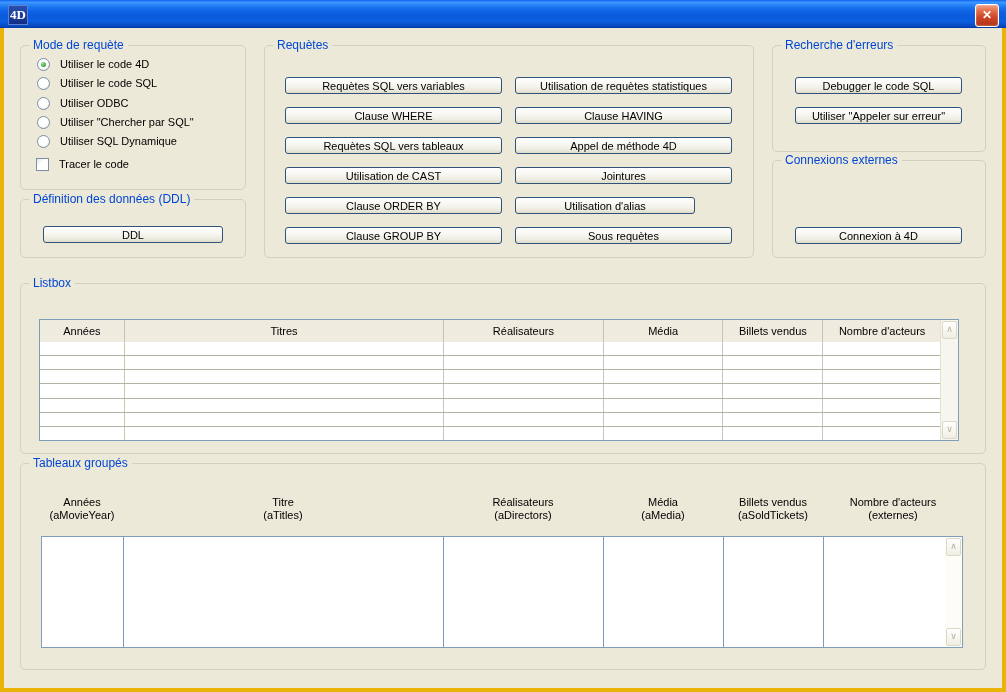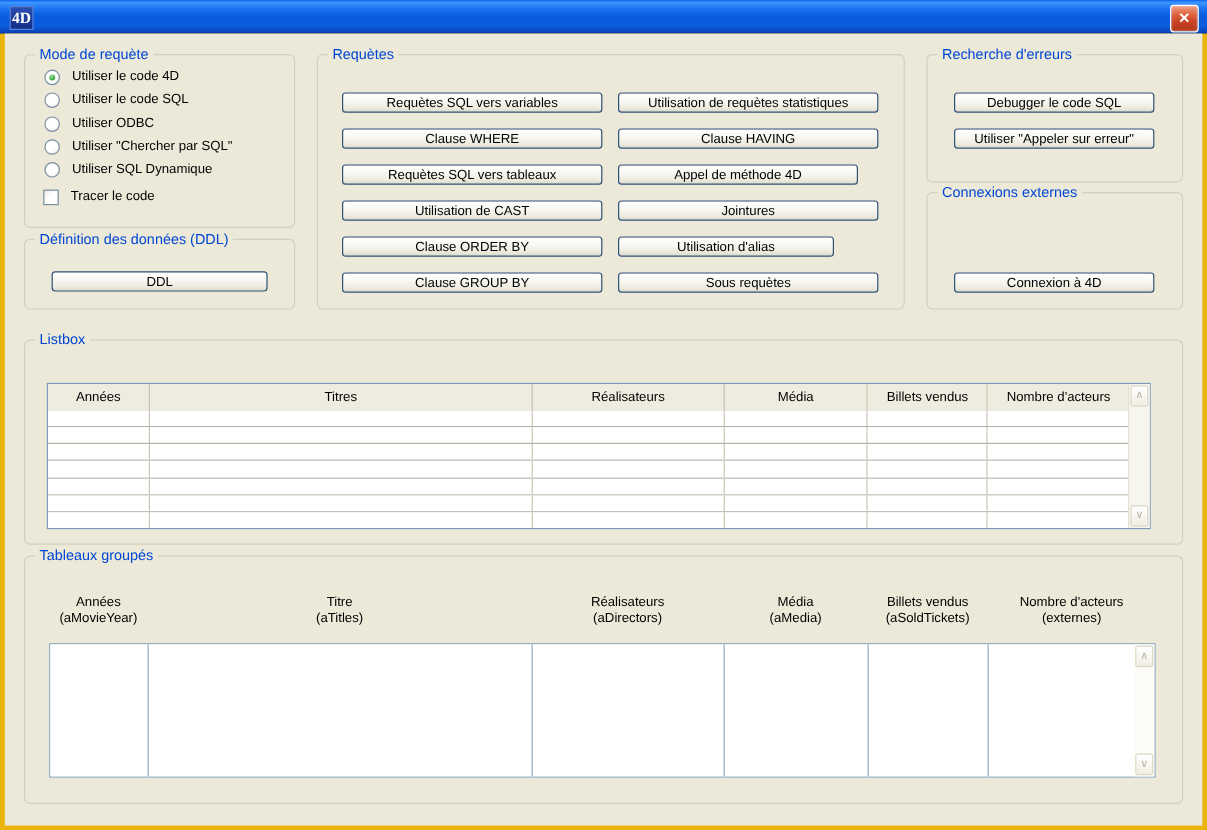--- a/index.html
+++ b/index.html
@@ -149,21 +149,21 @@
     <div class="group" style="left:260px;top:17px;width:488px;height:211px;">
       <span class="gtitle">Requètes</span>
       <button class="xpbtn" style="left:20px;top:31px;width:217px;">Requètes SQL vers variables</button>
       <button class="xpbtn" style="left:20px;top:61px;width:217px;">Clause WHERE</button>
       <button class="xpbtn" style="left:20px;top:91px;width:217px;">Requètes SQL vers tableaux</button>
       <button class="xpbtn" style="left:20px;top:121px;width:217px;">Utilisation de CAST</button>
       <button class="xpbtn" style="left:20px;top:151px;width:217px;">Clause ORDER BY</button>
       <button class="xpbtn" style="left:20px;top:181px;width:217px;">Clause GROUP BY</button>
       <button class="xpbtn" style="left:250px;top:31px;width:217px;">Utilisation de requètes statistiques</button>
       <button class="xpbtn" style="left:250px;top:61px;width:217px;">Clause HAVING</button>
-      <button class="xpbtn" style="left:250px;top:91px;width:200px;">Appel de méthode 4D</button>
+      <button class="xpbtn" style="left:250px;top:91px;width:217px;">Appel de méthode 4D</button>
       <button class="xpbtn" style="left:250px;top:121px;width:217px;">Jointures</button>
       <button class="xpbtn" style="left:250px;top:151px;width:180px;">Utilisation d'alias</button>
       <button class="xpbtn" style="left:250px;top:181px;width:217px;">Sous requètes</button>
     </div>
 
     <div class="group" style="left:768px;top:17px;width:212px;height:105px;">
       <span class="gtitle">Recherche d'erreurs</span>
       <button class="xpbtn" style="left:22px;top:31px;width:167px;">Debugger le code SQL</button>
       <button class="xpbtn" style="left:22px;top:61px;width:167px;">Utiliser "Appeler sur erreur"</button>
     </div>

